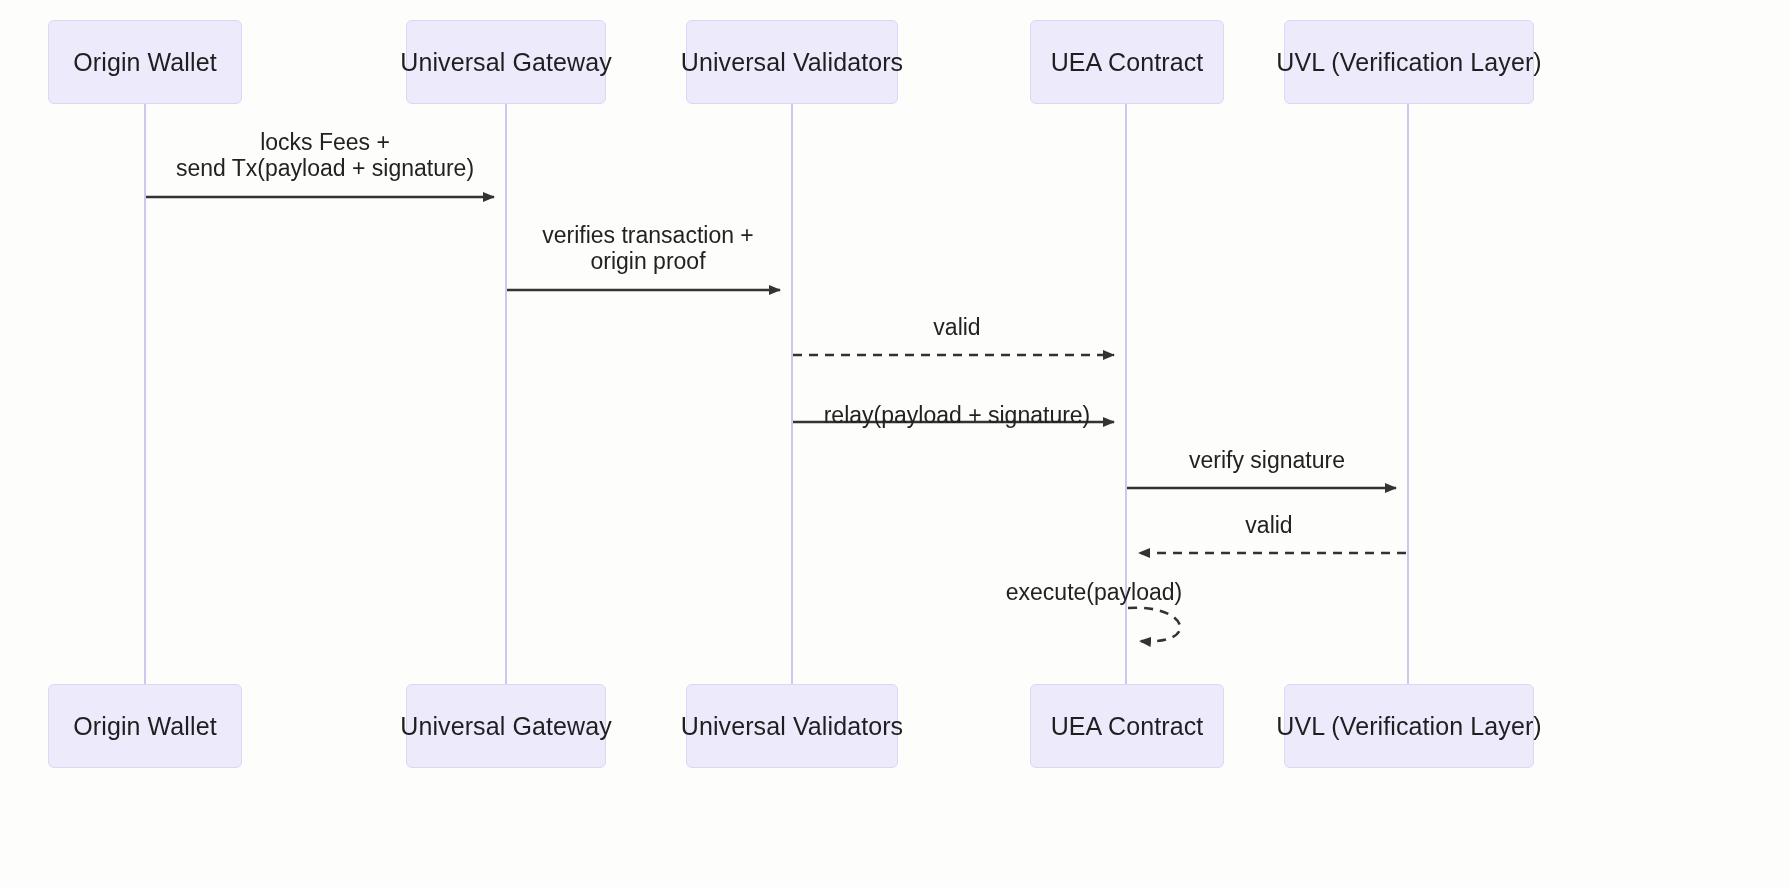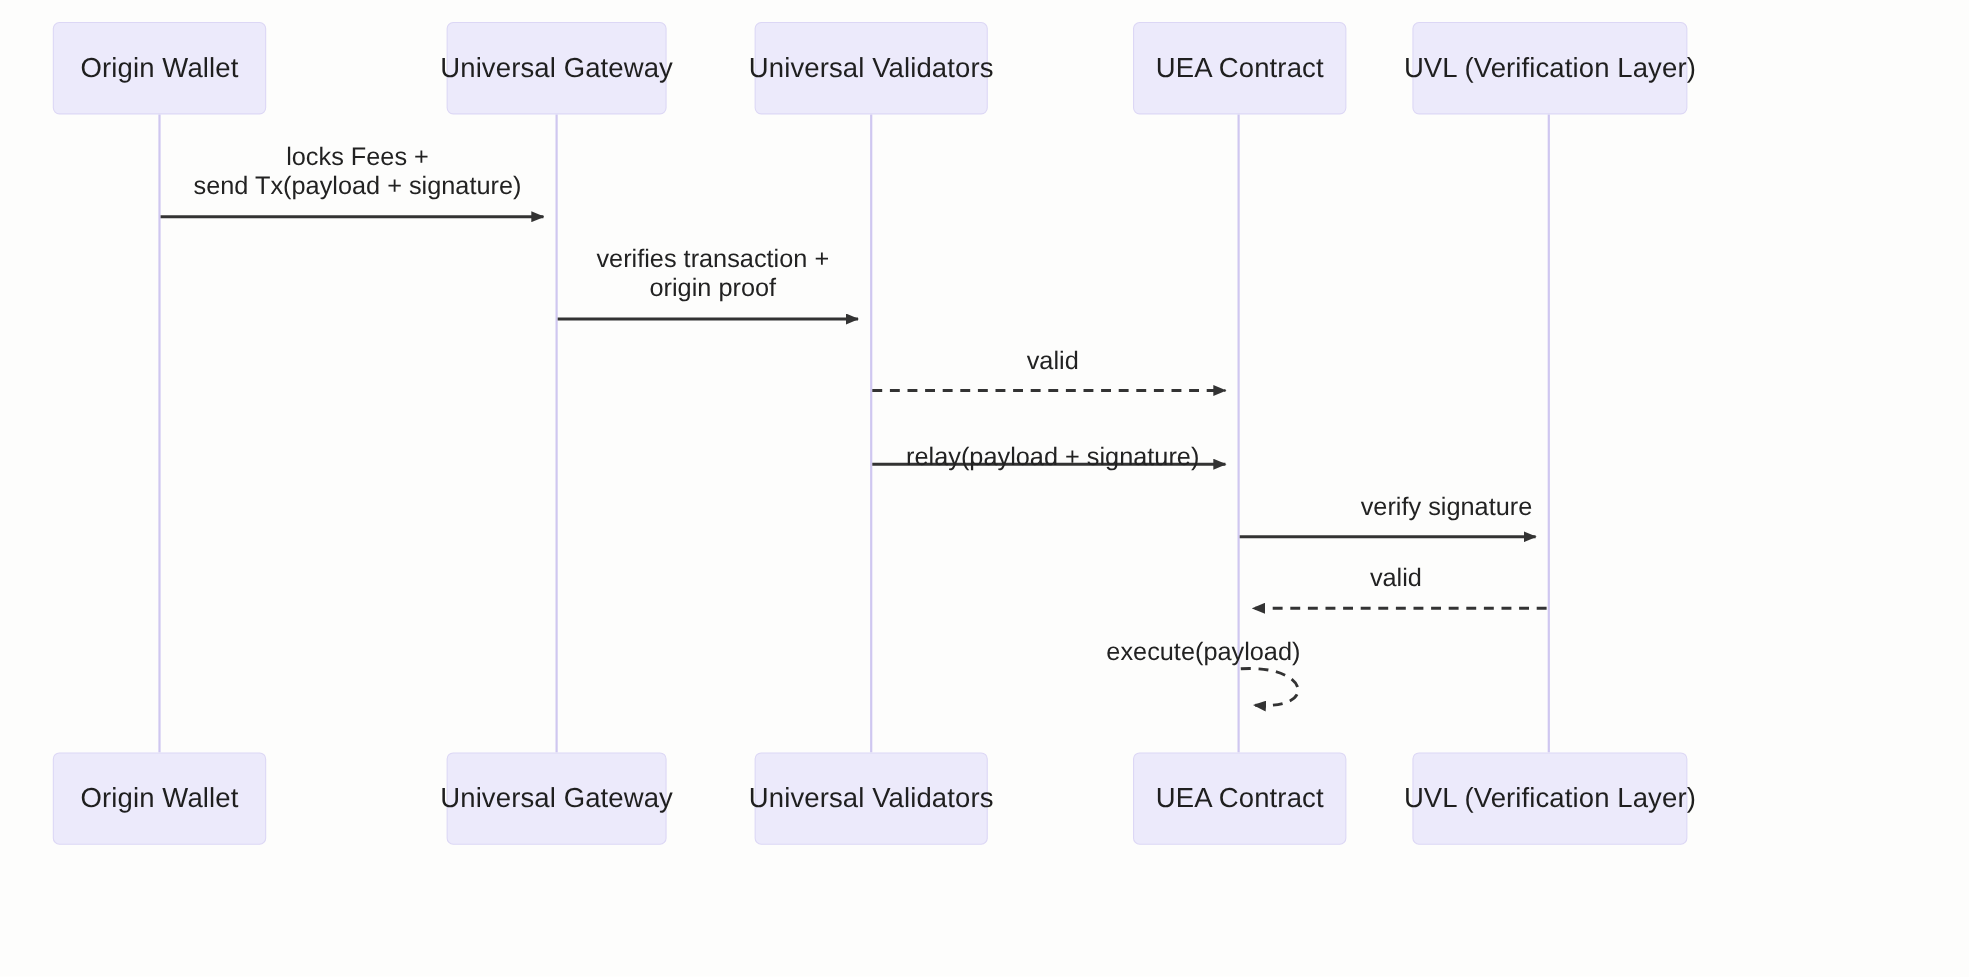--- a/index.html
+++ b/index.html
@@ -124,17 +124,17 @@
 
     <path d="M1128,608 C1190,604 1200,646 1140,641" fill="none" stroke="#333333" stroke-width="2.6" stroke-dasharray="9,7" marker-end="url(#arrowL)"></path>
   </svg>
 
   <div class="msg-label" style="left:325px; top:130px;">locks Fees +
 send Tx(payload + signature)</div>
   <div class="msg-label" style="left:648px; top:223px;">verifies transaction +
 origin proof</div>
   <div class="msg-label" style="left:957px; top:315px;">valid</div>
   <div class="msg-label" style="left:957px; top:381px;margin-top:22px;">relay(payload + signature)</div>
-  <div class="msg-label" style="left:1267px; top:448px;margin-left:48px;">verify signature</div>
+  <div class="msg-label" style="left:1267px; top:448px;">verify signature</div>
   <div class="msg-label" style="left:1269px; top:513px;">valid</div>
   <div class="msg-label" style="left:1094px; top:580px;">execute(payload)</div>
 
 </div>
 
 </body></html>

